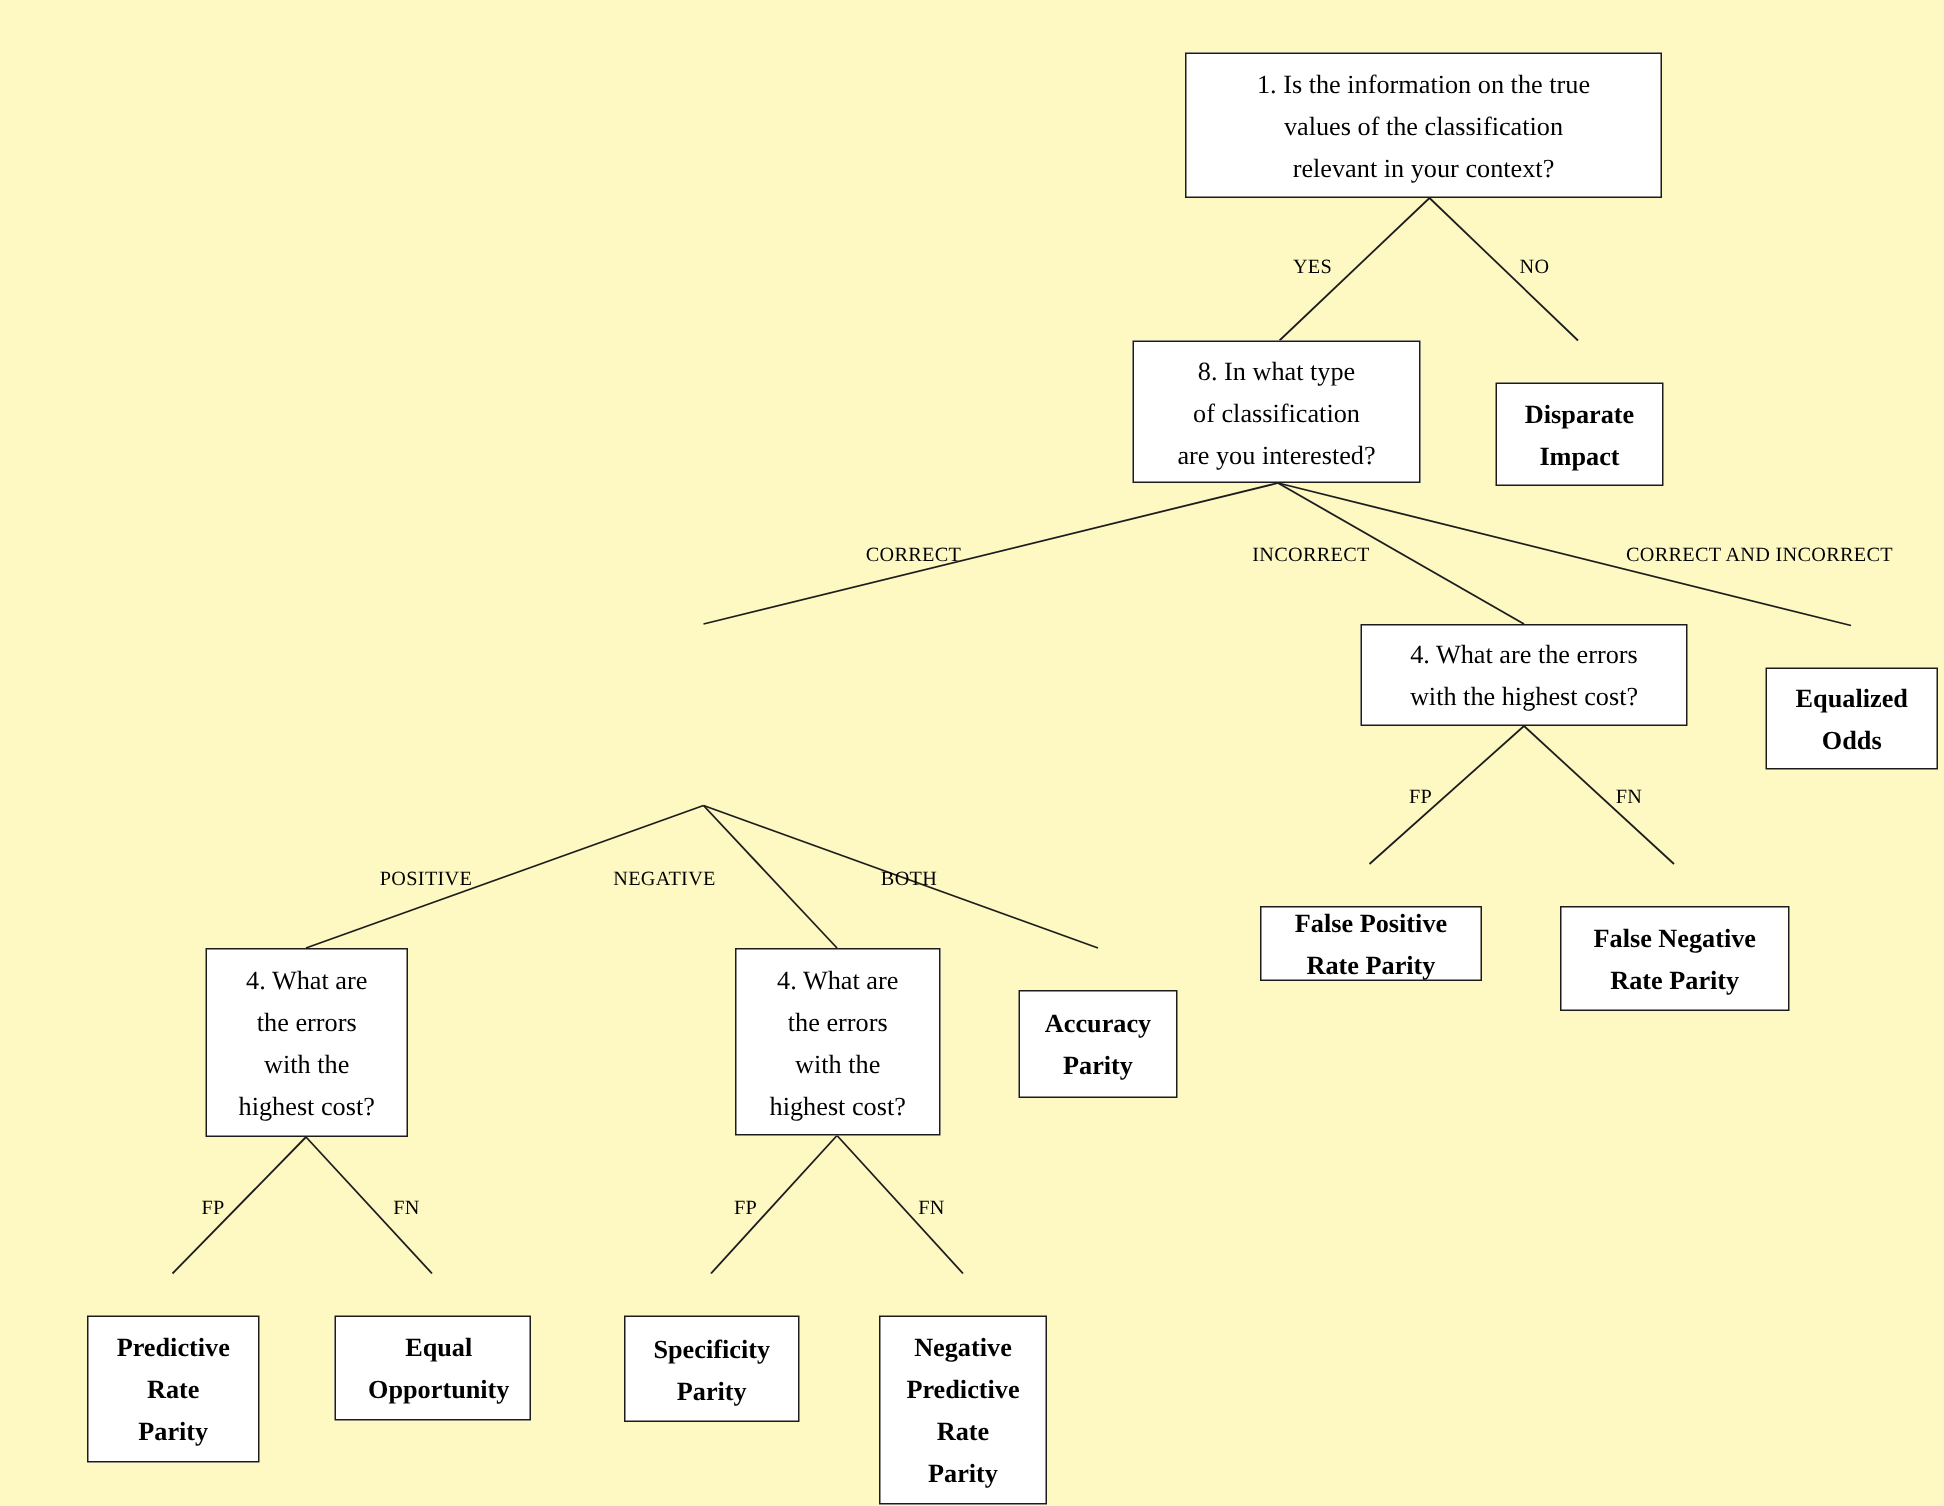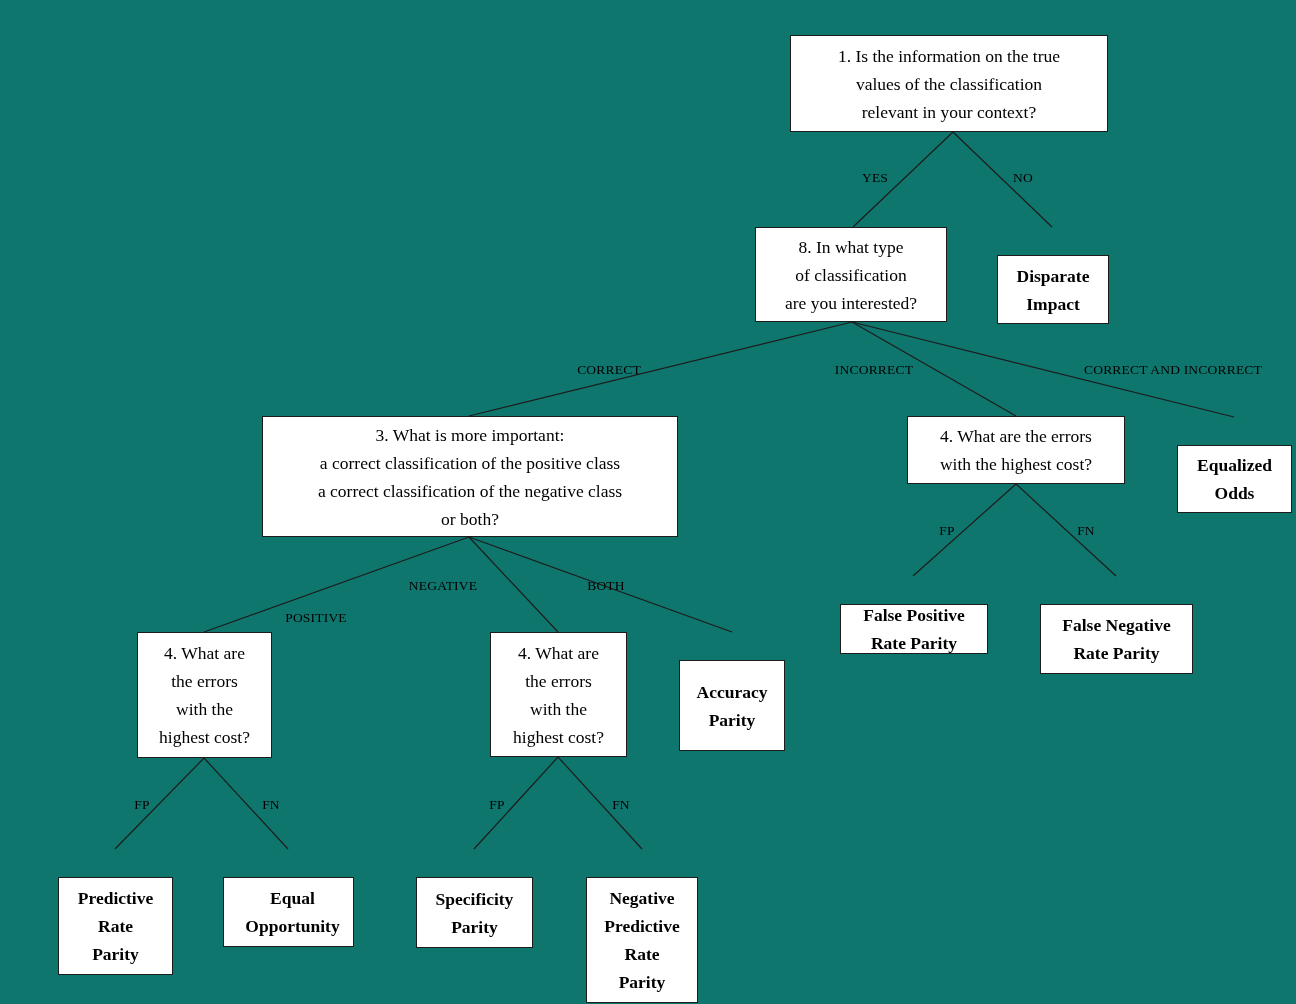--- a/index.html
+++ b/index.html
@@ -1,20 +1,20 @@
 <!DOCTYPE html>
 <html><head>
 <meta charset="utf-8">
 <style>
   html, body { margin: 0; padding: 0; background: #ffffff; }
   #stage {
     position: relative;
     width: 1296px;
     height: 1004px;
-    background: #0f766e;
+    background: #fef9c3;
     font-family: "Liberation Serif", "DejaVu Serif", serif;
     color: #000000;
     overflow: hidden;
   }
   #edges {
     position: absolute;
     left: 0; top: 0;
     width: 1296px; height: 1004px;
   }
   .node {
@@ -66,45 +66,41 @@
   </svg>
 
   <div class="node" style="left:790px; top:35px; width:318px; height:97px;">1. Is the information on the true
 values of the classification
 relevant in your context?</div>
 
   <div class="node" style="left:755px; top:227px; width:192px; height:95px;">8. In what type
 of classification
 are you interested?</div>
 
-  <div class="node" style="left:262px; top:416px; width:416px; height:121px;">3. What is more important:
-a correct classification of the positive class
-a correct classification of the negative class
-or both?</div>
 
   <div class="node" style="left:907px; top:416px; width:218px; height:68px;">4. What are the errors
 with the highest cost?</div>
 
   <div class="node" style="left:137px; top:632px; width:135px; height:126px;">4. What are
 the errors
 with the
 highest cost?</div>
 
   <div class="node" style="left:490px; top:632px; width:137px; height:125px;">4. What are
 the errors
 with the
 highest cost?</div>
 
   <div class="node leaf" style="left:997px; top:227px; width:112px; height:69px;">Disparate
 Impact</div>
 
   <div class="node leaf" style="left:1177px; top:417px; width:115px; height:68px;">Equalized
 Odds</div>
 
-  <div class="node leaf" style="left:679px; top:632px; width:106px; height:91px;">Accuracy
+  <div class="node leaf" style="left:679px; top:632px; width:106px; height:72px;">Accuracy
 Parity</div>
 
   <div class="node leaf" style="left:840px; top:576px; width:148px; height:50px;">False Positive
 Rate Parity</div>
 
   <div class="node leaf" style="left:1040px; top:576px; width:153px; height:70px;">False Negative
 Rate Parity</div>
 
   <div class="node leaf" style="left:58px; top:849px; width:115px; height:98px;">Predictive
 Rate
@@ -121,21 +117,21 @@
 Rate
 Parity</div>
 
   <div class="edge-label" style="left:875px; top:178px;">YES</div>
   <div class="edge-label" style="left:1023px; top:178px;">NO</div>
 
   <div class="edge-label" style="left:609px; top:370px;">CORRECT</div>
   <div class="edge-label" style="left:874px; top:370px;">INCORRECT</div>
   <div class="edge-label" style="left:1173px; top:370px;">CORRECT AND INCORRECT</div>
 
-  <div class="edge-label" style="left:284px; top:618px;margin-left:32px;">POSITIVE</div>
+  <div class="edge-label" style="left:284px; top:586px;">POSITIVE</div>
   <div class="edge-label" style="left:443px; top:586px;">NEGATIVE</div>
   <div class="edge-label" style="left:606px; top:586px;text-align:right;">BOTH</div>
 
   <div class="edge-label" style="left:947px; top:531px;">FP</div>
   <div class="edge-label" style="left:1086px; top:531px;">FN</div>
 
   <div class="edge-label" style="left:142px; top:805px;">FP</div>
   <div class="edge-label" style="left:271px; top:805px;">FN</div>
 
   <div class="edge-label" style="left:497px; top:805px;">FP</div>

